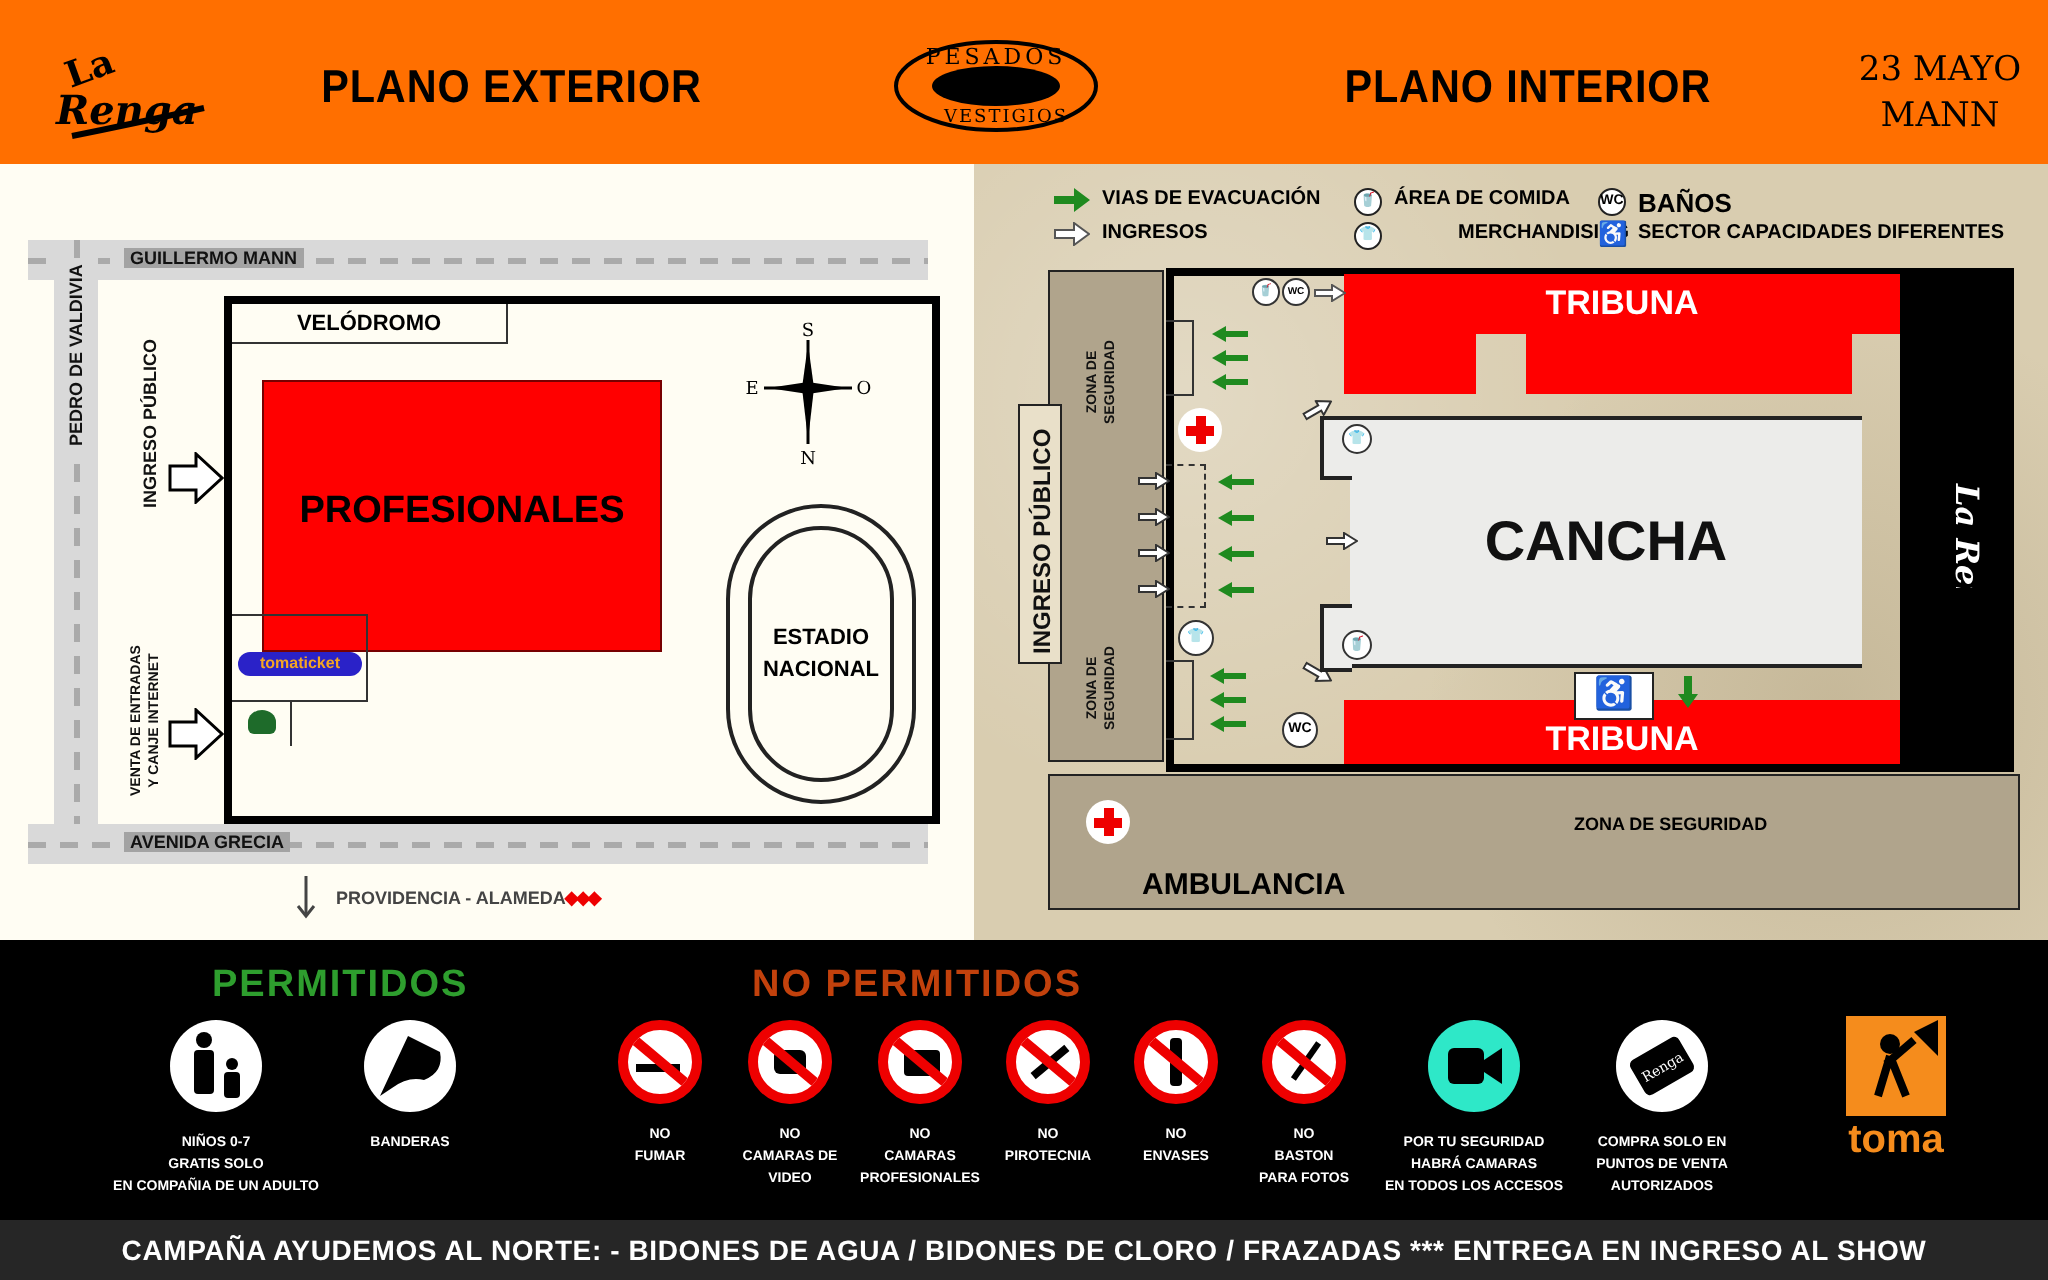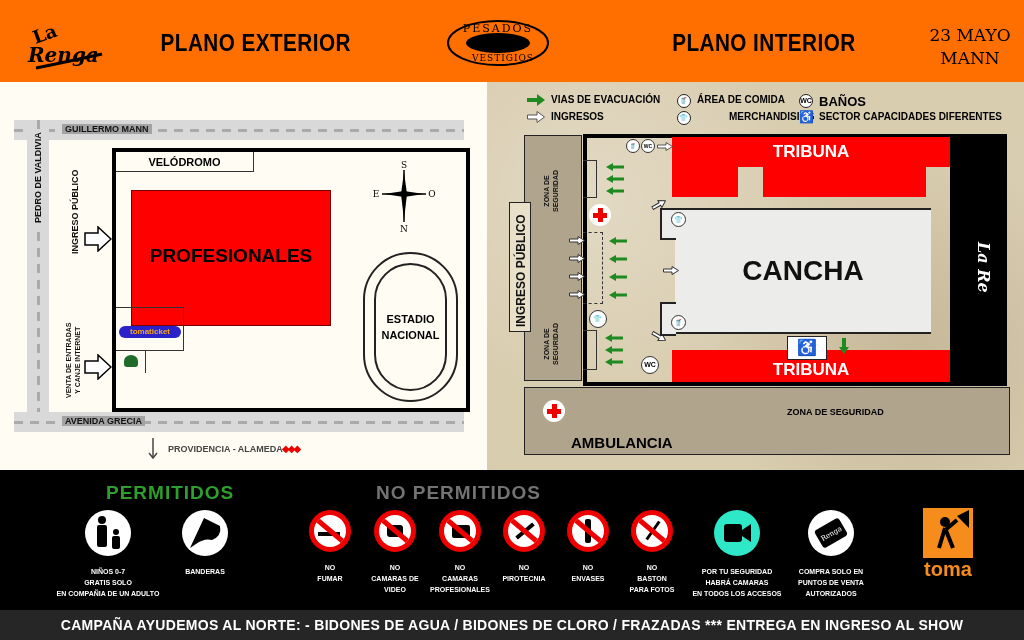--- a/index.html
+++ b/index.html
@@ -310,21 +310,21 @@
   </div>
   <div class="item" style="left:150px;">
     <div class="ic-circle">
       <svg width="46" height="46" viewBox="0 0 46 46">
           <path d="M8 38 L22 8 L38 16 Q40 26 30 30 Q22 28 14 34 Z" fill="#000"></path>
         </svg>
     </div>
     <div class="item-label">BANDERAS</div>
   </div>
 
-  <div class="sec-title" style="left:376px; color:#737373;">NO PERMITIDOS</div>
+  <div class="sec-title" style="left:376px; color:#c2410c;">NO PERMITIDOS</div>
   <div class="item" style="left:275px;">
     <div class="ic-no">
         <div style="position:absolute;left:4px;top:17px;width:22px;height:4px;background:#000;"></div>
       </div>
     <div class="item-label">NO
 FUMAR</div>
   </div>
   <div class="item" style="left:340px;">
     <div class="ic-no">
         <div style="position:absolute;left:8px;top:10px;width:16px;height:12px;background:#000;border-radius:3px;"></div>

